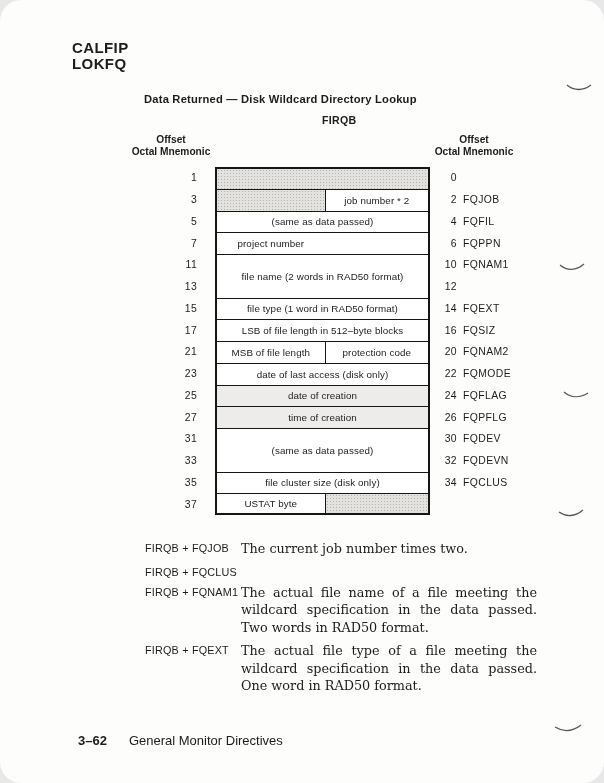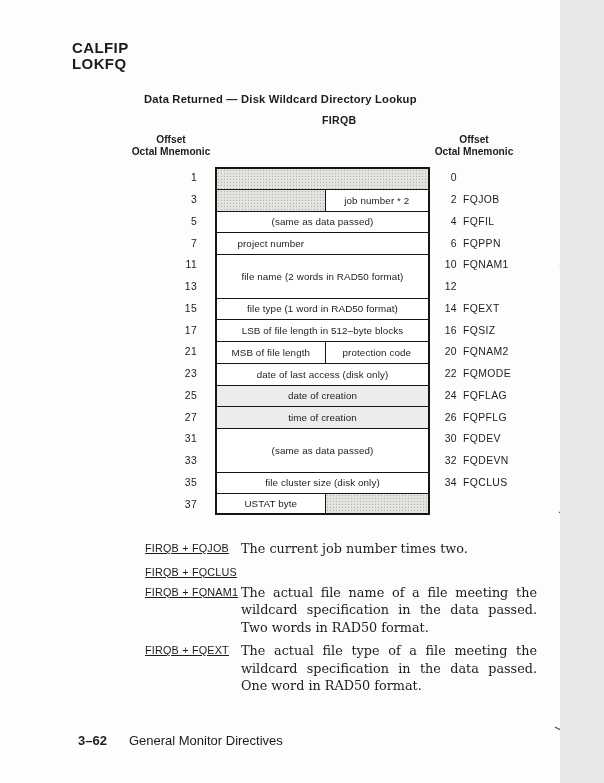--- a/index.html
+++ b/index.html
@@ -7,25 +7,26 @@
     --ink:#1c1c1c;
     --line:#161616;
     --shade:#e3e2df;
     --shade-dot:#b4b2ad;
     --light:#edecea;
   }
   *{margin:0;padding:0;box-sizing:border-box;}
   html,body{background:#e8e8e8;}
   .page{
     position:relative;
-    width:560px;height:783px;
+    width:604px;height:783px;
     background:var(--paper);
     color:var(--ink);
     overflow:hidden;
     font-family:"Liberation Sans",sans-serif;
+    border-radius:21px;
   }
   
   .doc-heading{
     position:absolute;left:72px;top:40px;
     font-size:15px;font-weight:bold;line-height:16px;letter-spacing:.4px;
   }
   .doc-title{
     position:absolute;left:144px;top:93px;
     font-size:11.2px;font-weight:bold;letter-spacing:.2px;
   }
@@ -87,21 +88,20 @@
   .dg-rmn{margin-left:6px;}
   
   .definitions{
     position:absolute;left:145px;top:540px;width:392px;
   }
   .def-row{display:flex;margin-bottom:6px;}
   .def-term{
     width:96px;flex:none;
     font-size:10.8px;letter-spacing:.2px;padding-top:2px;
     white-space:nowrap;
-    text-decoration:underline;
   }
   .def-desc{
     width:296px;flex:none;
     font-family:"DejaVu Serif","Liberation Serif",serif;
     font-size:12.8px;line-height:17.5px;
     text-align:justify;
   }
   
   .footer{
     position:absolute;left:78px;top:733px;

